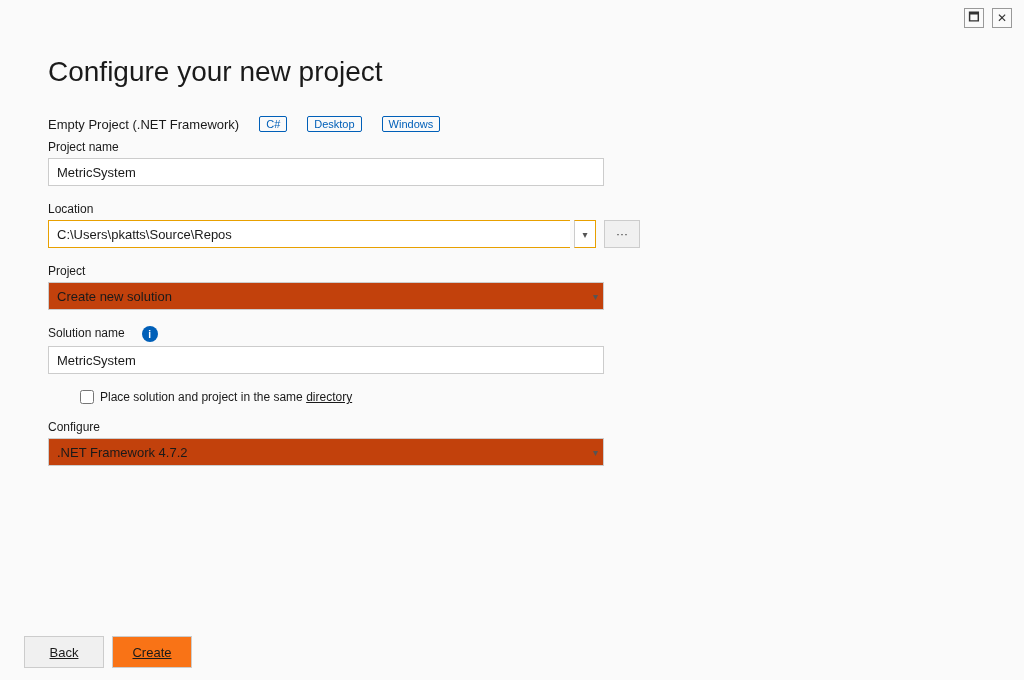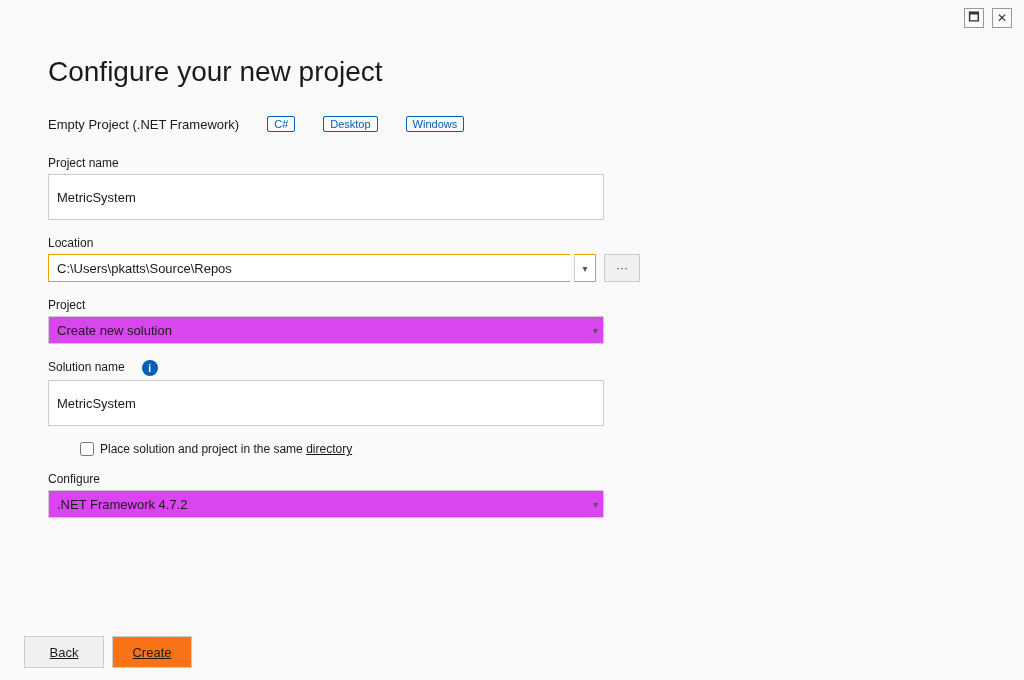--- a/index.html
+++ b/index.html
@@ -60,22 +60,22 @@
     .page-title {
       font-size: 28px;
       font-weight: 300;
       color: #1a1a1a;
       margin-bottom: 28px;
     }
 
     .project-type-row {
       display: flex;
       align-items: center;
-      gap: 28px;
-      margin-bottom: 24px;
+      gap: 20px;
+      margin-bottom: 8px;
     }
 
     .project-type-name {
       font-size: 13px;
       color: #1a1a1a;
       font-weight: 500;
     }
 
     .tag {
       font-size: 11px;
@@ -114,21 +114,21 @@
       justify-content: center;
       font-weight: bold;
       cursor: pointer;
     }
 
     .form-input {
       width: 556px;
       height: 28px;
       border: 1px solid #ccc;
       background: white;
-      padding: 22px 8px;
+      padding: 4px 8px;
       font-size: 13px;
       font-family: 'Segoe UI', Tahoma, Geneva, Verdana, sans-serif;
       color: #1a1a1a;
       outline: none;
     }
 
     .location-row {
       display: flex;
       align-items: center;
       gap: 4px;
@@ -177,21 +177,21 @@
 
     .select-wrapper {
       position: relative;
       width: 556px;
     }
 
     .form-select {
       width: 100%;
       height: 28px;
       border: 1px solid #ccc;
-      background: #d946ef;
+      background: #c2410c;
       padding: 4px 8px;
       font-size: 13px;
       font-family: 'Segoe UI', Tahoma, Geneva, Verdana, sans-serif;
       color: #1a1a1a;
       outline: none;
       appearance: none;
       cursor: pointer;
     }
 
     .select-arrow {

